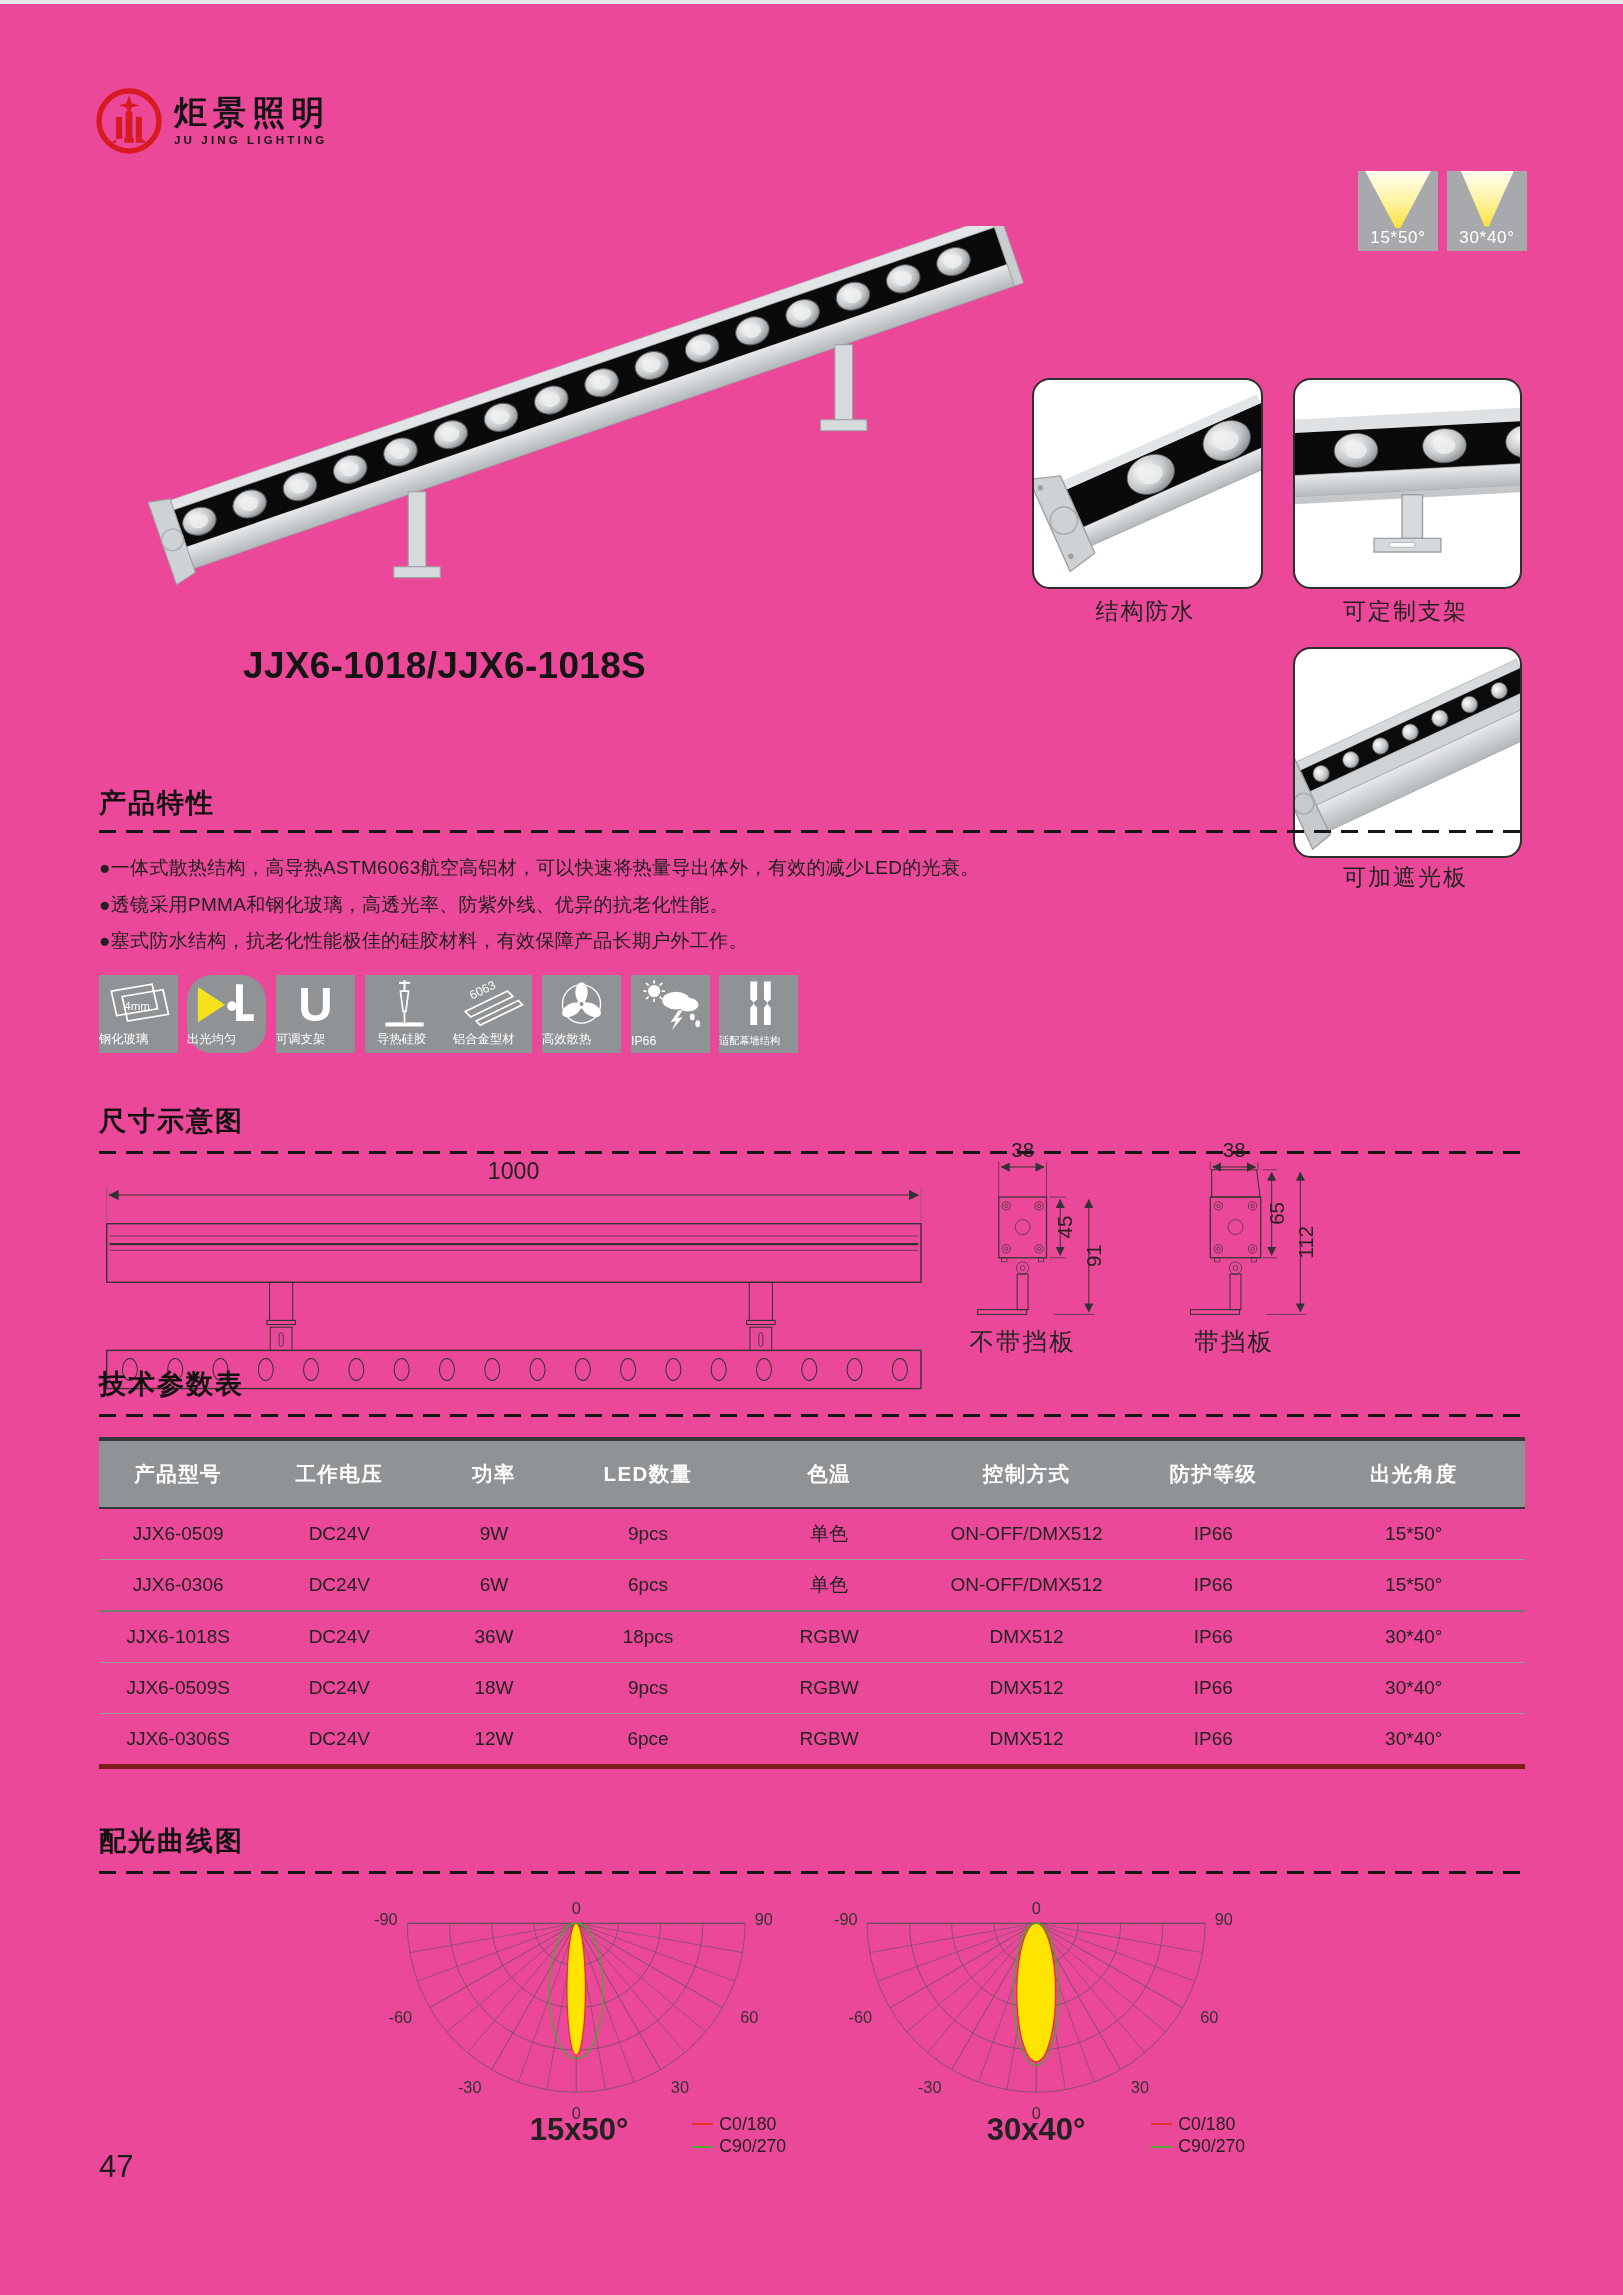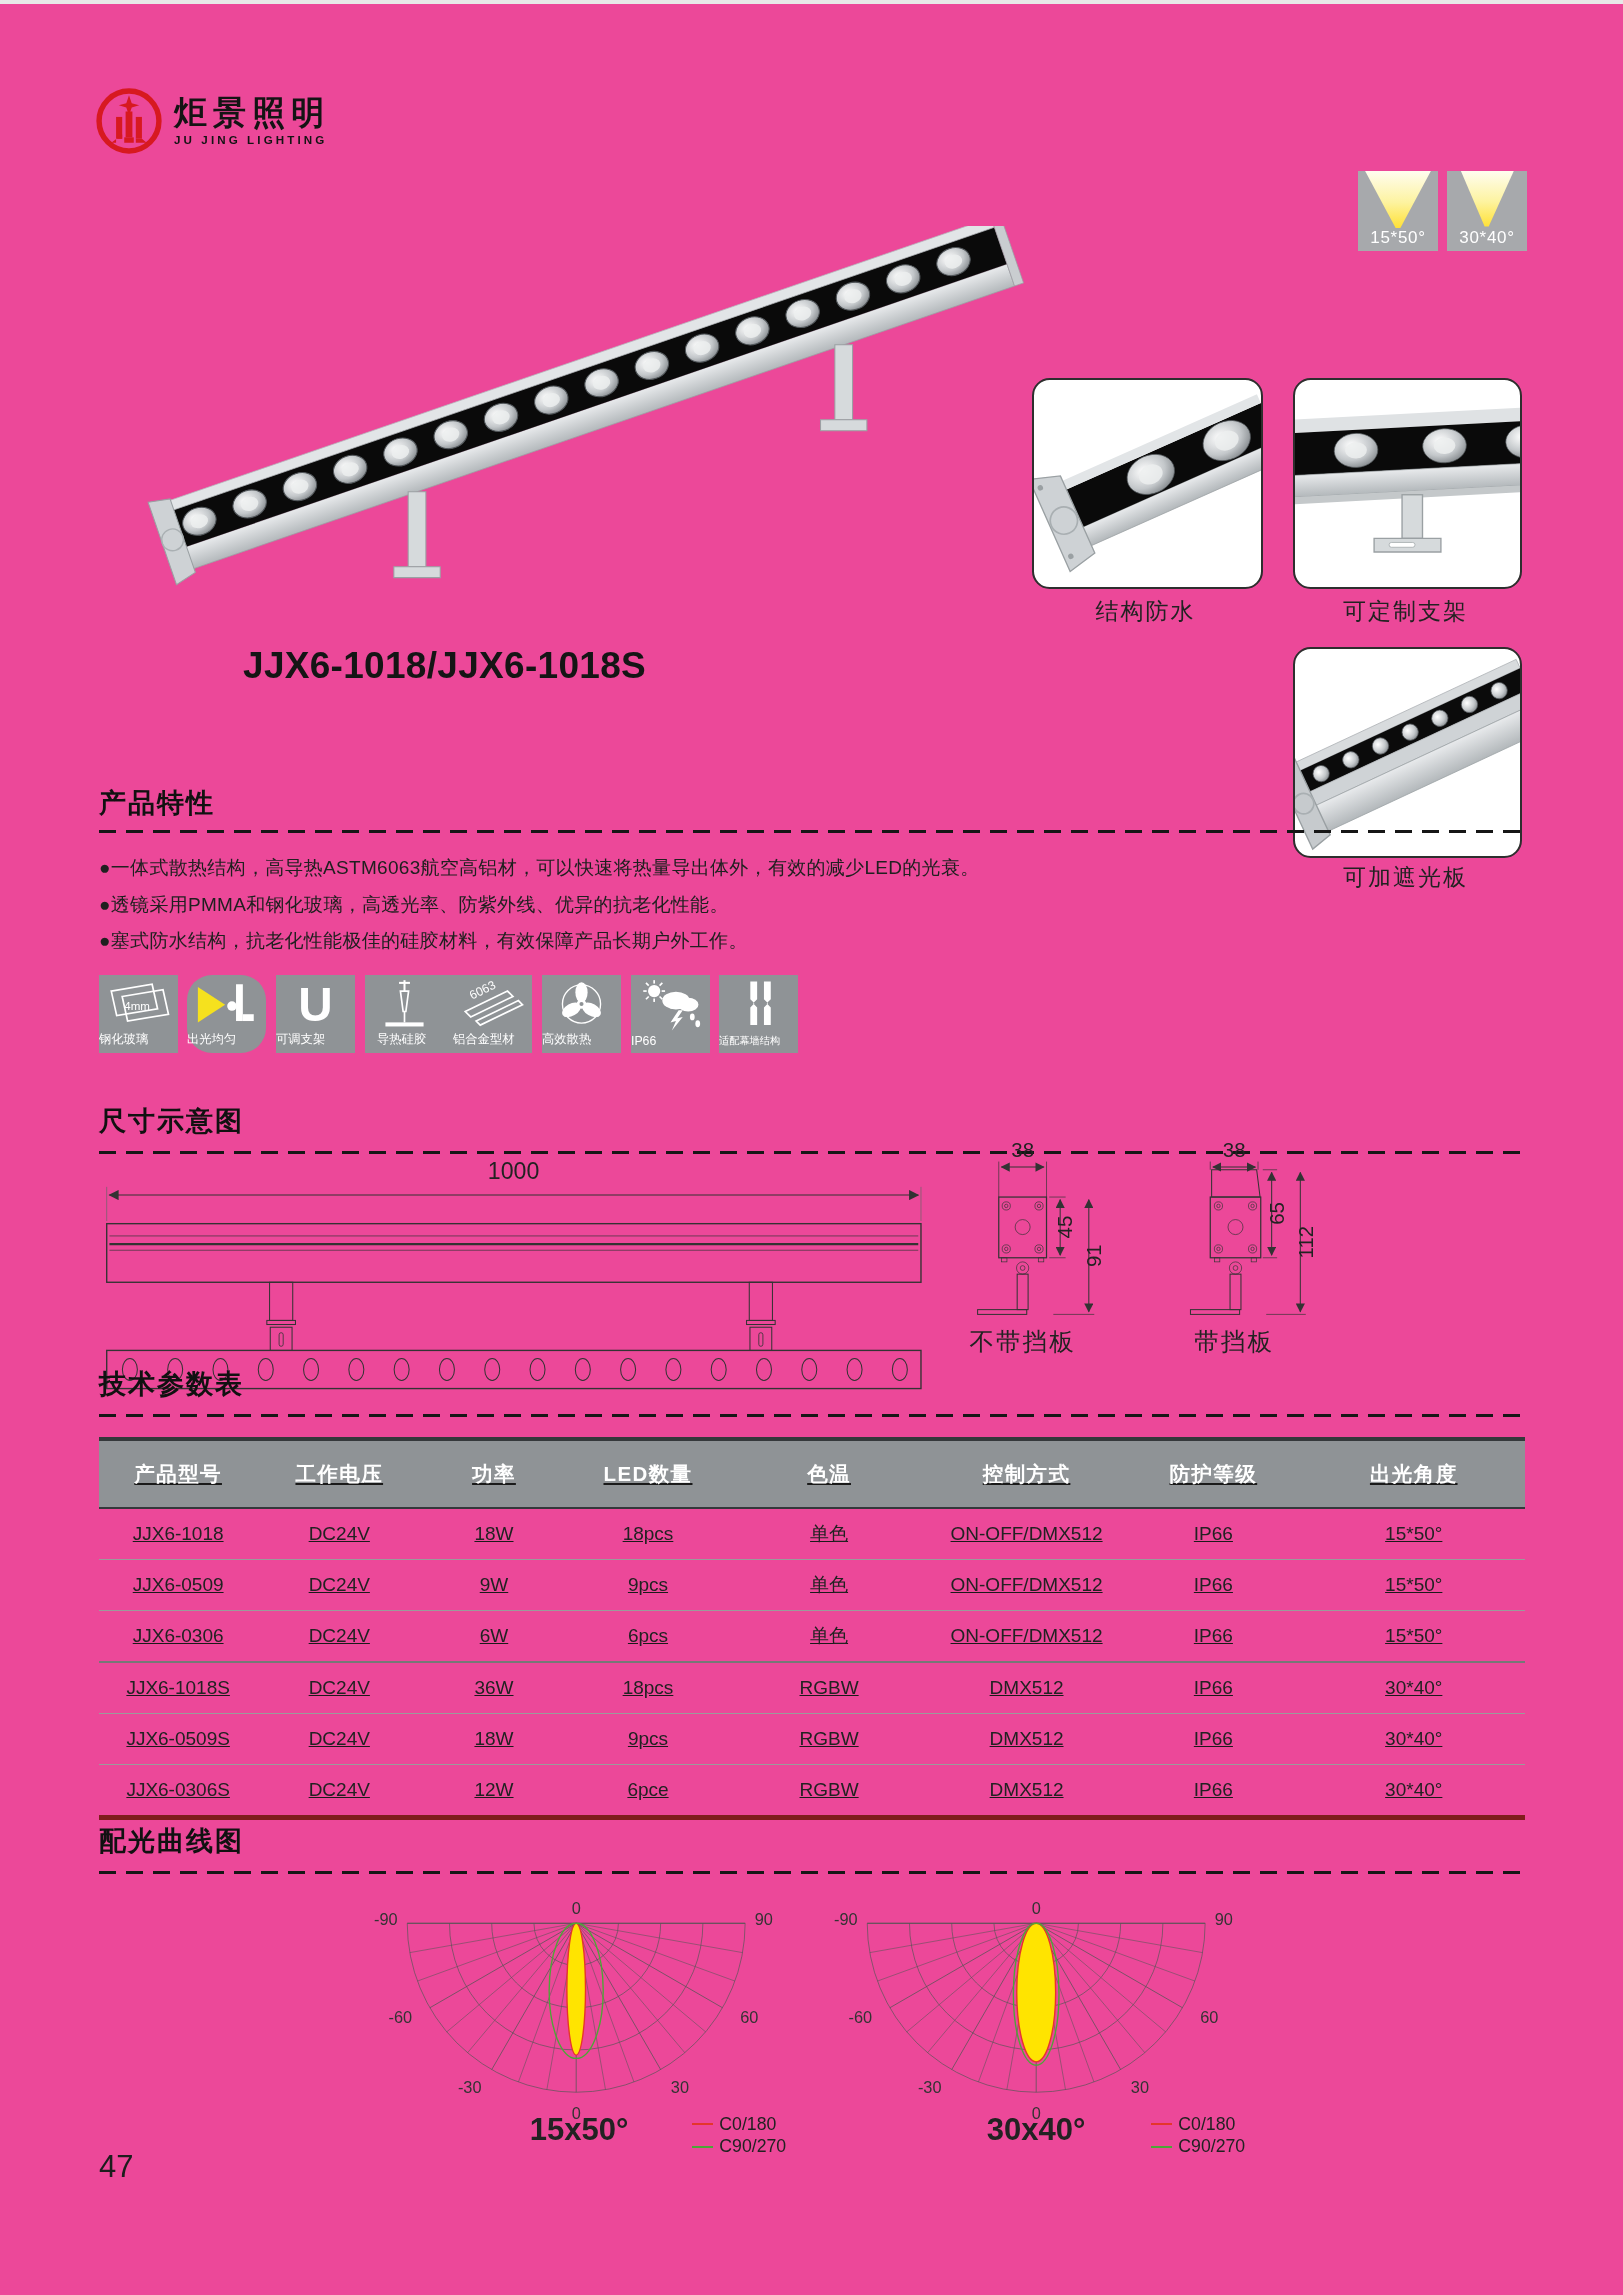--- a/index.html
+++ b/index.html
@@ -28,21 +28,21 @@
         background:repeating-linear-gradient(90deg,#161616 0 17px,transparent 17px 27px);}
 
   .bullet{position:absolute;left:99px;font-size:19px;color:#202020;letter-spacing:0.3px;}
 
   .tile{position:absolute;width:79px;height:78px;background:#8f9396;top:971px;}
   .tile svg{position:absolute;top:1.4px;left:0;}
   .tile .tl{position:absolute;bottom:4.8px;width:100%;text-align:left;color:#fff;font-size:12.3px;letter-spacing:0px;}
   .tile .tl.small{font-size:10.2px;}
 
   
-  .spec-table{position:absolute;left:99px;top:1433px;width:1426px;border-collapse:collapse;table-layout:fixed;text-decoration:underline;}
+  .spec-table{position:absolute;left:99px;top:1433px;width:1426px;border-collapse:collapse;table-layout:fixed;}
   .spec-table th{background:#8f9396;color:#ffffff;font-size:20.5px;font-weight:bold;height:64px;
                  border-top:4.1px solid #35383b;border-bottom:2.7px solid #35383b;text-align:center;letter-spacing:1.4px;}
   .spec-table td{font-size:19px;color:#222;text-align:center;height:48px;border-top:1.4px solid #9b9b9b;}
   .spec-table tbody tr:first-child td{border-top:none;}
   .spec-table tbody tr.group-start td{border-top:2.7px double #777;}
   .spec-table tbody tr:last-child td{border-bottom:5px solid #7f1d1d;}
 
   .chart-title{position:absolute;width:218px;text-align:center;font-size:31px;font-weight:600;color:#222;}
   .legend{position:absolute;font-size:17.7px;color:#222;}
   .legend .row{display:flex;align-items:center;height:22.5px;text-align:right;}
@@ -458,30 +458,20 @@
           <th>工作电压</th>
           <th>功率</th>
           <th>LED数量</th>
           <th>色温</th>
           <th>控制方式</th>
           <th>防护等级</th>
           <th>出光角度</th>
         </tr>
       </thead>
     <tbody id="spec-body">
-        <tr>
-          <td>JJX6-1018</td>
-          <td>DC24V</td>
-          <td>18W</td>
-          <td>18pcs</td>
-          <td>单色</td>
-          <td>ON-OFF/DMX512</td>
-          <td>IP66</td>
-          <td>15*50°</td>
-        </tr>
         <tr>
           <td>JJX6-0509</td>
           <td>DC24V</td>
           <td>9W</td>
           <td>9pcs</td>
           <td>单色</td>
           <td>ON-OFF/DMX512</td>
           <td>IP66</td>
           <td>15*50°</td>
         </tr>

